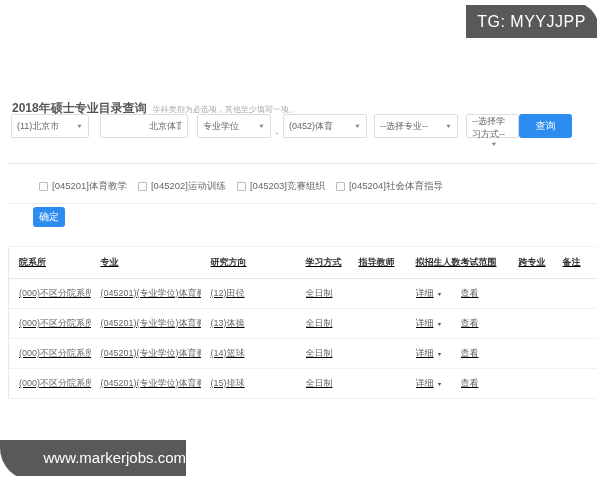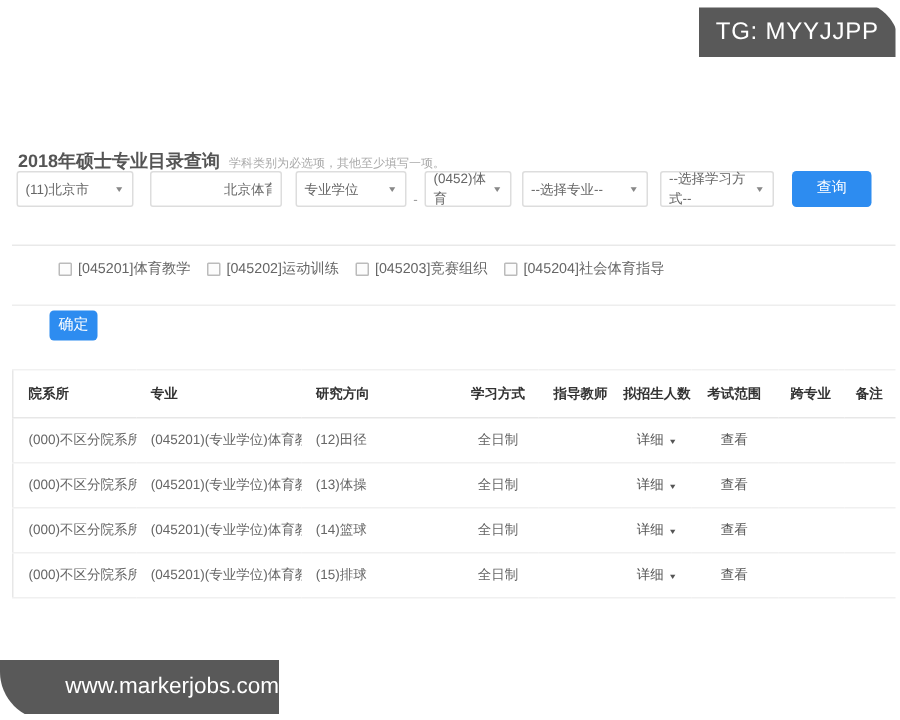--- a/index.html
+++ b/index.html
@@ -26,35 +26,35 @@
   .caret { font-size:7px; color:#888; transform:scaleY(.8); margin-left:3px; }
   .text-input { padding:0 6px; font-family:"Liberation Sans","DejaVu Sans",sans-serif; outline:none; }
   .dash { font-size:9px; color:#999; width:12px; text-align:center; }
   .btn { background:#2d8cf0; color:#fff; text-align:center; border-radius:3px; cursor:pointer; }
   .query-btn { width:53px; height:24px; line-height:24px; font-size:10px; }
 
   
   .hline { position:absolute; left:8px; width:589px; height:1px; background:#e9e9e9; }
   .hline.top { top:163px; }
   .hline.mid { top:203px; background:#eeeeee; }
-  .checkbox-row { position:absolute; left:39px; top:173px; display:flex; align-items:flex-start; gap:11px; height:20px; }
+  .checkbox-row { position:absolute; left:39px; top:173px; display:flex; align-items:flex-end; gap:11px; height:20px; }
   .checkbox-item { display:flex; align-items:center; gap:4px; cursor:pointer; }
   .checkbox-box { width:9px; height:9px; border:1px solid #bbb; background:#fcfcfc; border-radius:1px; display:inline-block; }
   .checkbox-label { font-size:9.5px; color:#666; white-space:nowrap; }
   .confirm-btn { position:absolute; left:33px; top:207px; width:32px; height:20px; line-height:20px; font-size:10px; }
 
   
   .results { position:absolute; left:8px; top:246px; width:588px; border-collapse:collapse; table-layout:fixed;
-    border-left:1px solid #e7e7e7; border-top:1px solid #f1f1f1; }
+    border-left:1px solid #e7e7e7; border-top:1px solid #f1f1f1;text-decoration:underline; }
   .results th { height:32px; font-size:9px; font-weight:bold; color:#333; border-bottom:1px solid #e7e7e7;
     vertical-align:middle; line-height:1.3; }
   .results td { height:30px; font-size:9px; color:#666; border-bottom:1px solid #f0f0f0; vertical-align:middle;
     white-space:nowrap; overflow:hidden; }
   .al { text-align:left; padding-left:10px; }
-  .ac { text-align:center;margin-top:32px; }
+  .ac { text-align:left;margin-top:32px; }
   .detail-link, .view-link { cursor:pointer; color:#555; }
   .tri { font-size:6px; color:#555; margin-left:3px; transform:scaleY(.85); display:inline-block; }
 </style>
 </head>
 <body>
 
 <div class="page">
 
   <div class="tg-badge">TG: MYYJJPP</div>
 
@@ -66,29 +66,29 @@
     <div class="select" style="width:78px;margin-right:11px;">
       <span>(11)北京市</span>
       <span class="caret">▼</span>
     </div>
     <input class="text-input" style="width: 88px; margin-right: 9px; padding-left: 48px;" value="北京体育大学">
     <div class="select" style="width:74px;">
       <span>专业学位</span>
       <span class="caret">▼</span>
     </div>
     <span class="dash">-</span>
-    <div class="select" style="width:58px;margin-right:7px;">
+    <div class="select" style="width:84px;margin-right:7px;">
       <span>(0452)体育</span>
       <span class="caret">▼</span>
     </div>
     <div class="select" style="width:84px;margin-right:8px;">
       <span>--选择专业--</span>
       <span class="caret">▼</span>
     </div>
-    <div class="select" style="width:76px;margin-right:12px;">
+    <div class="select" style="width:53px;flex-direction:column;">
       <span>--选择学习方式--</span>
       <span class="caret">▼</span>
     </div>
     <div class="btn query-btn">查询</div>
   </div>
 
   <div class="hline top"></div>
 
   <div class="checkbox-row">
     <span class="checkbox-item">

